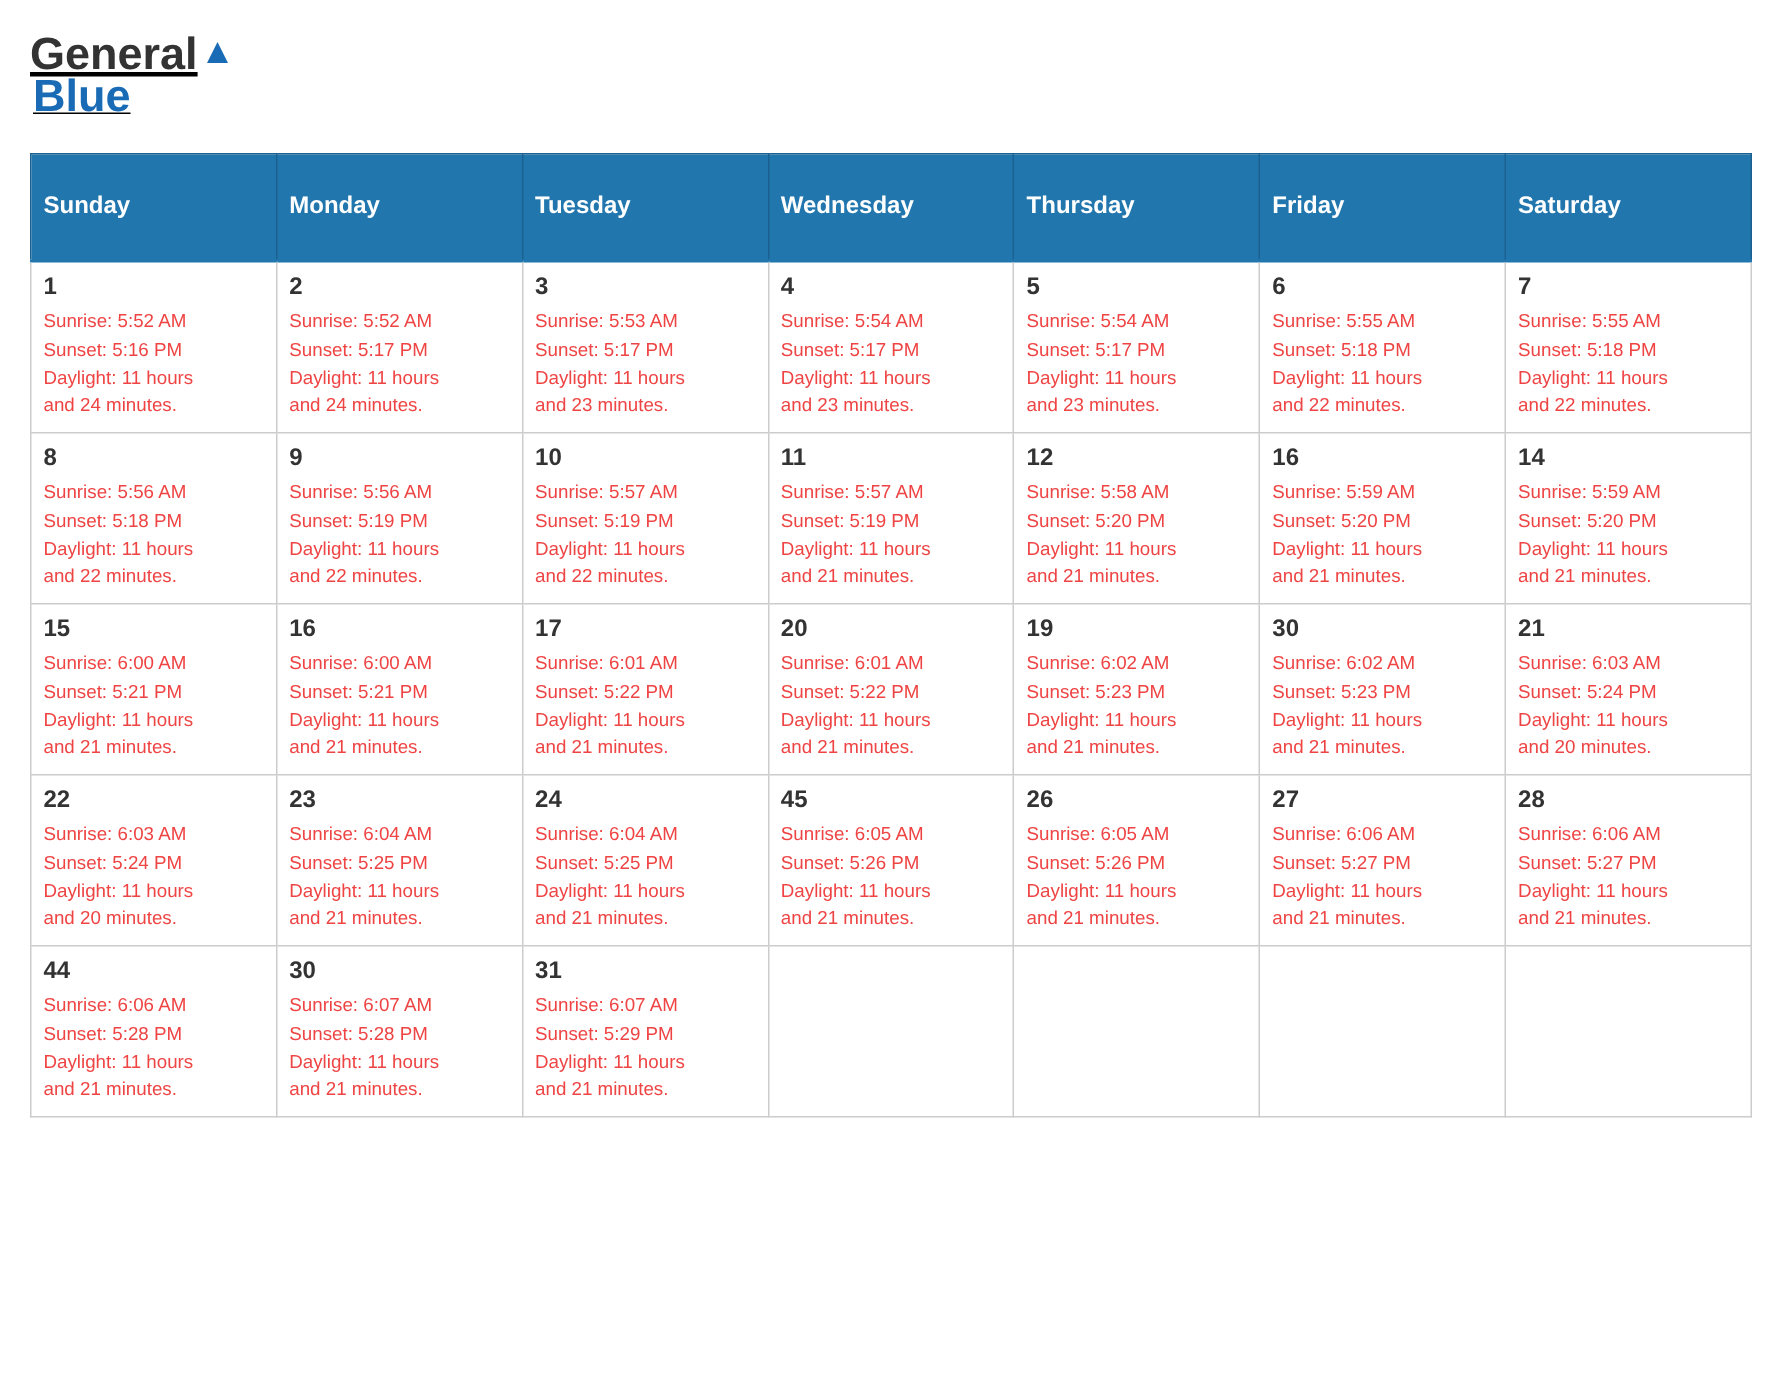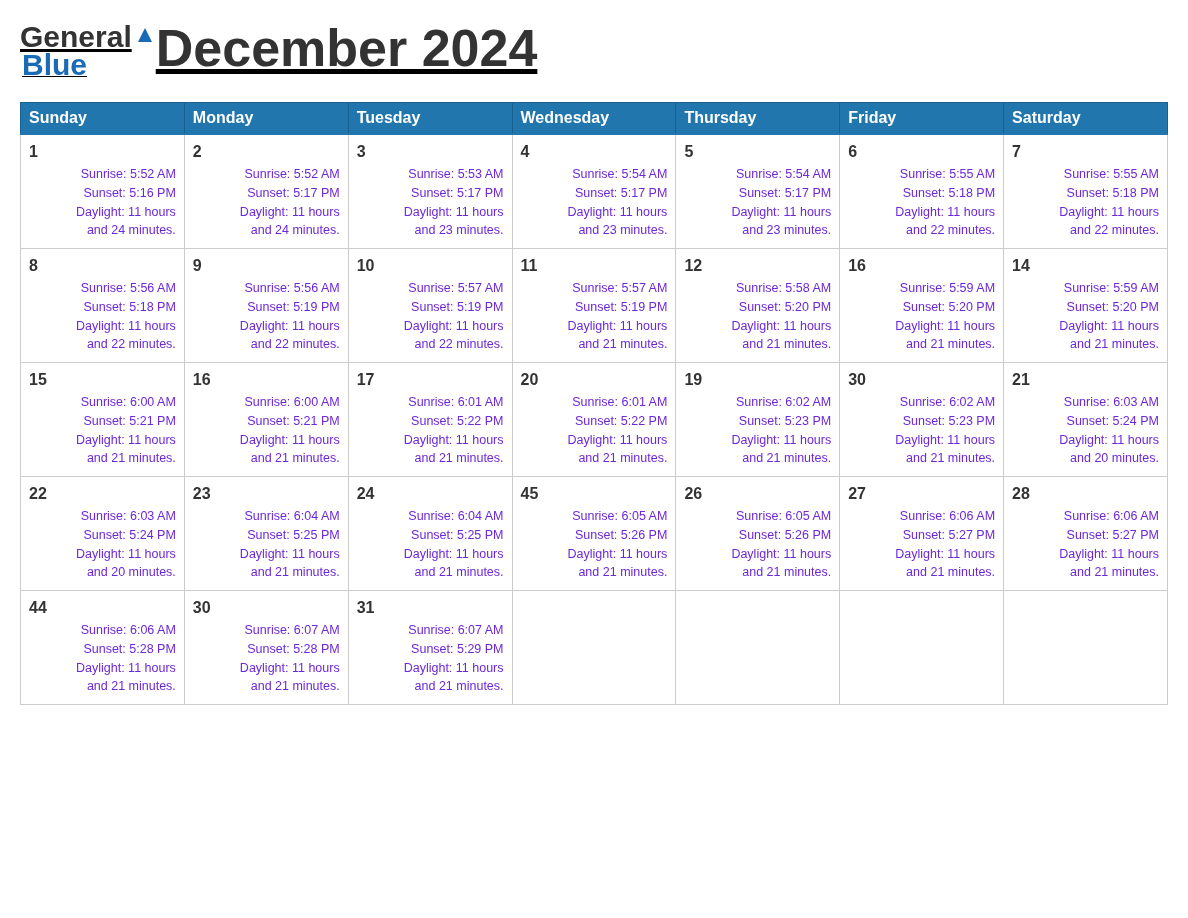--- a/index.html
+++ b/index.html
@@ -38,21 +38,21 @@
     .calendar {
       width: 100%;
       border-collapse: collapse;
       border: 1px solid #aaa;
     }
     .calendar th {
       background-color: #2176ae;
       color: #fff;
       font-size: 16px;
       font-weight: bold;
-      padding: 6px 8px;
+      padding: 26px 8px;
       text-align: left;
       border: 1px solid #1a6090;
     }
     .calendar td {
       vertical-align: top;
       padding: 8px;
       border: 1px solid #ccc;
       font-size: 13px;
       color: #333;
       width: 14.28%;
@@ -60,22 +60,21 @@
     }
     .day-number {
       font-size: 16px;
       font-weight: bold;
       margin-bottom: 4px;
       display: block;
     }
     .day-info {
       font-size: 12.5px;
       line-height: 1.5;
-      color: #6d28d9;
-      text-align: right;
+      color: #ef4444;
     }
     .empty-cell {
       background: #fff;
     }
   </style>
 </head>
 <body>
 
 <div class="header">
   <div class="logo">
@@ -83,21 +82,20 @@
       <span style="font-size:30px; font-weight:bold; color:#333;">General</span>
       <svg width="22" height="22" viewBox="0 0 22 22" style="margin-left:2px; margin-bottom:4px;">
         <polygon points="4,18 18,18 11,4" fill="#1a6bb5"></polygon>
       </svg>
     </div>
     <div style="margin-top:-6px; margin-left:2px;">
       <span style="font-size:30px; font-weight:bold; color:#1a6bb5;margin-top:28px;">Blue</span>
     </div>
   </div>
   <div class="title-block">
-    <div class="month-title">December 2024</div>
   </div>
 </div>
 
 <table class="calendar">
   <thead>
     <tr>
       <th>Sunday</th>
       <th>Monday</th>
       <th>Tuesday</th>
       <th>Wednesday</th>

